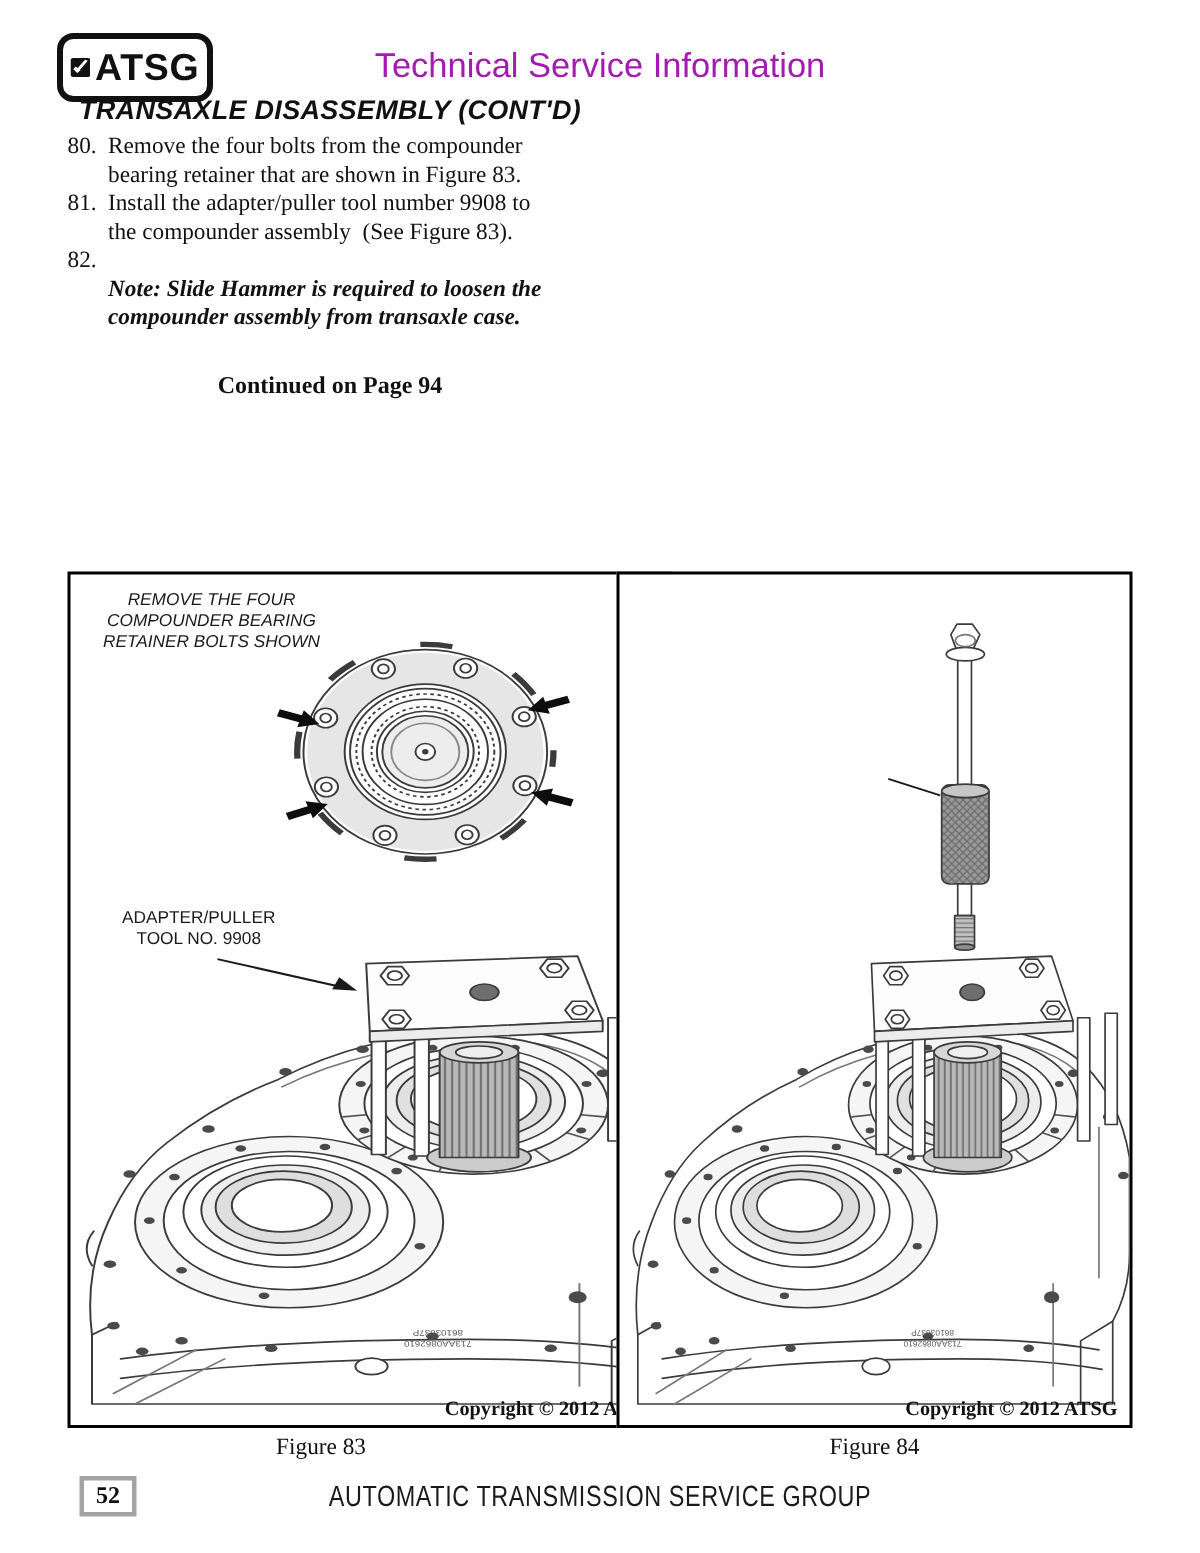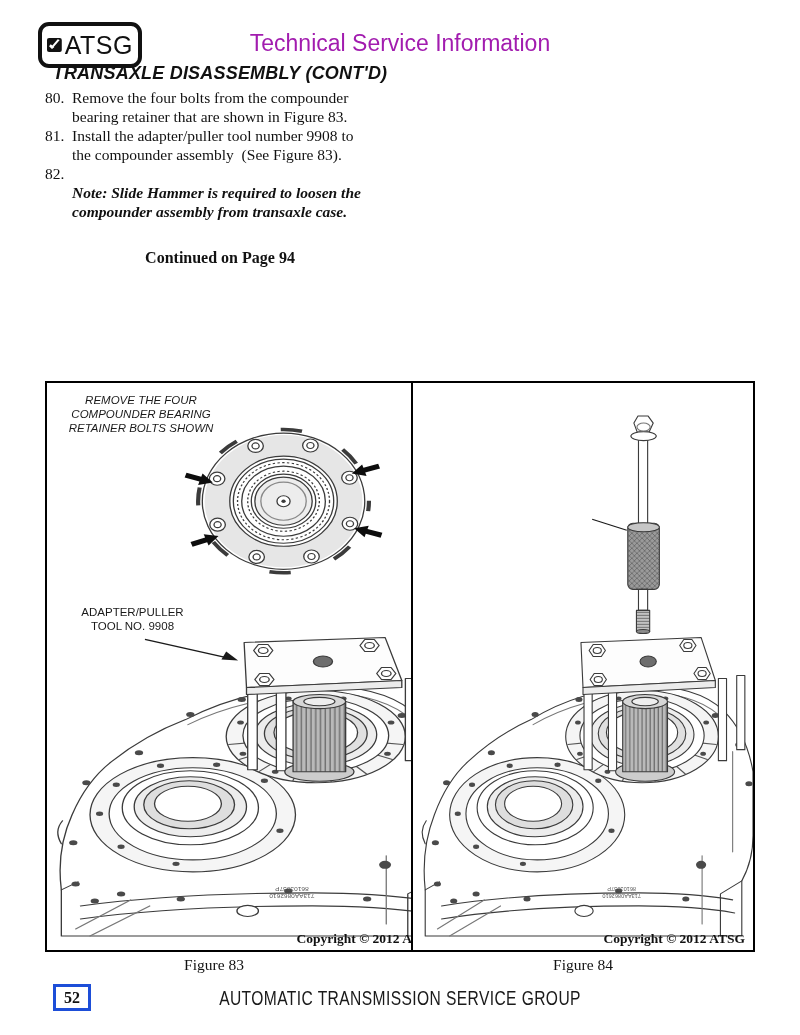--- a/index.html
+++ b/index.html
@@ -2,21 +2,21 @@
 <html><head>
 <meta charset="utf-8">
 <style>
   html,body{margin:0;padding:0;background:#888;}
   .page{position:relative;width:800px;height:1035px;background:#ffffff;overflow:hidden;
         font-family:"Liberation Serif",serif;color:#111;}
   
   .logo{position:absolute;left:38px;top:22px;width:104px;height:46px;border:4px solid #111;
         border-radius:11px;background:#fff;display:flex;align-items:center;gap:3px;
         padding:3px 5px;box-sizing:border-box;}
-  .logo-text{font-family:"Liberation Sans",sans-serif;font-weight:normal;font-size:25px;
+  .logo-text{font-family:"Liberation Sans",sans-serif;font-weight:bold;font-size:25px;
              letter-spacing:.5px;color:#111;line-height:1;}
   .doc-title{position:absolute;left:0;top:30px;width:800px;text-align:center;
              font-family:"Liberation Sans",sans-serif;font-size:23px;color:#a21caf;}
   .section-heading{position:absolute;left:45px;top:63px;width:350px;text-align:center;
              font-family:"Liberation Sans",sans-serif;font-weight:bold;font-style:italic;
              font-size:18px;letter-spacing:.2px;}
   
   .steps{position:absolute;left:45px;top:88px;width:360px;font-size:15.5px;line-height:19px;}
   .step{display:flex;}
   .step .num{width:27px;flex:none;}
@@ -31,21 +31,21 @@
   .figbox.right{left:411px;width:344px;}
   .figbox svg.art{position:absolute;left:0;top:0;width:100%;height:100%;}
   .callout{position:absolute;font-family:"Liberation Sans",sans-serif;font-size:11.5px;
            line-height:14px;text-align:center;white-space:pre-line;color:#1a1a1a;}
   .callout.italic{font-style:italic;}
   .fig-copyright{position:absolute;right:8px;bottom:3px;font-weight:bold;font-size:13.5px;}
   .fig-caption{position:absolute;top:956px;text-align:center;font-size:15.5px;}
   .fig-caption.left{left:45px;width:338px;}
   .fig-caption.right{left:411px;width:344px;}
   
-  .page-num{position:absolute;left:53px;top:984px;width:38px;height:27px;border:3px solid #1d4ed8;
+  .page-num{position:absolute;left:53px;top:984px;width:38px;height:27px;border:3px solid #a3a3a3;
             display:flex;align-items:center;justify-content:center;font-weight:bold;
             font-size:16px;box-sizing:border-box;}
   .org{position:absolute;left:0;top:987px;width:800px;text-align:center;
        font-family:"Liberation Sans",sans-serif;font-size:19.5px;color:#1a1a1a;
        transform:scaleX(.8);letter-spacing:.5px;}
 </style>
 </head>
 <body>
 
 <div class="page">

